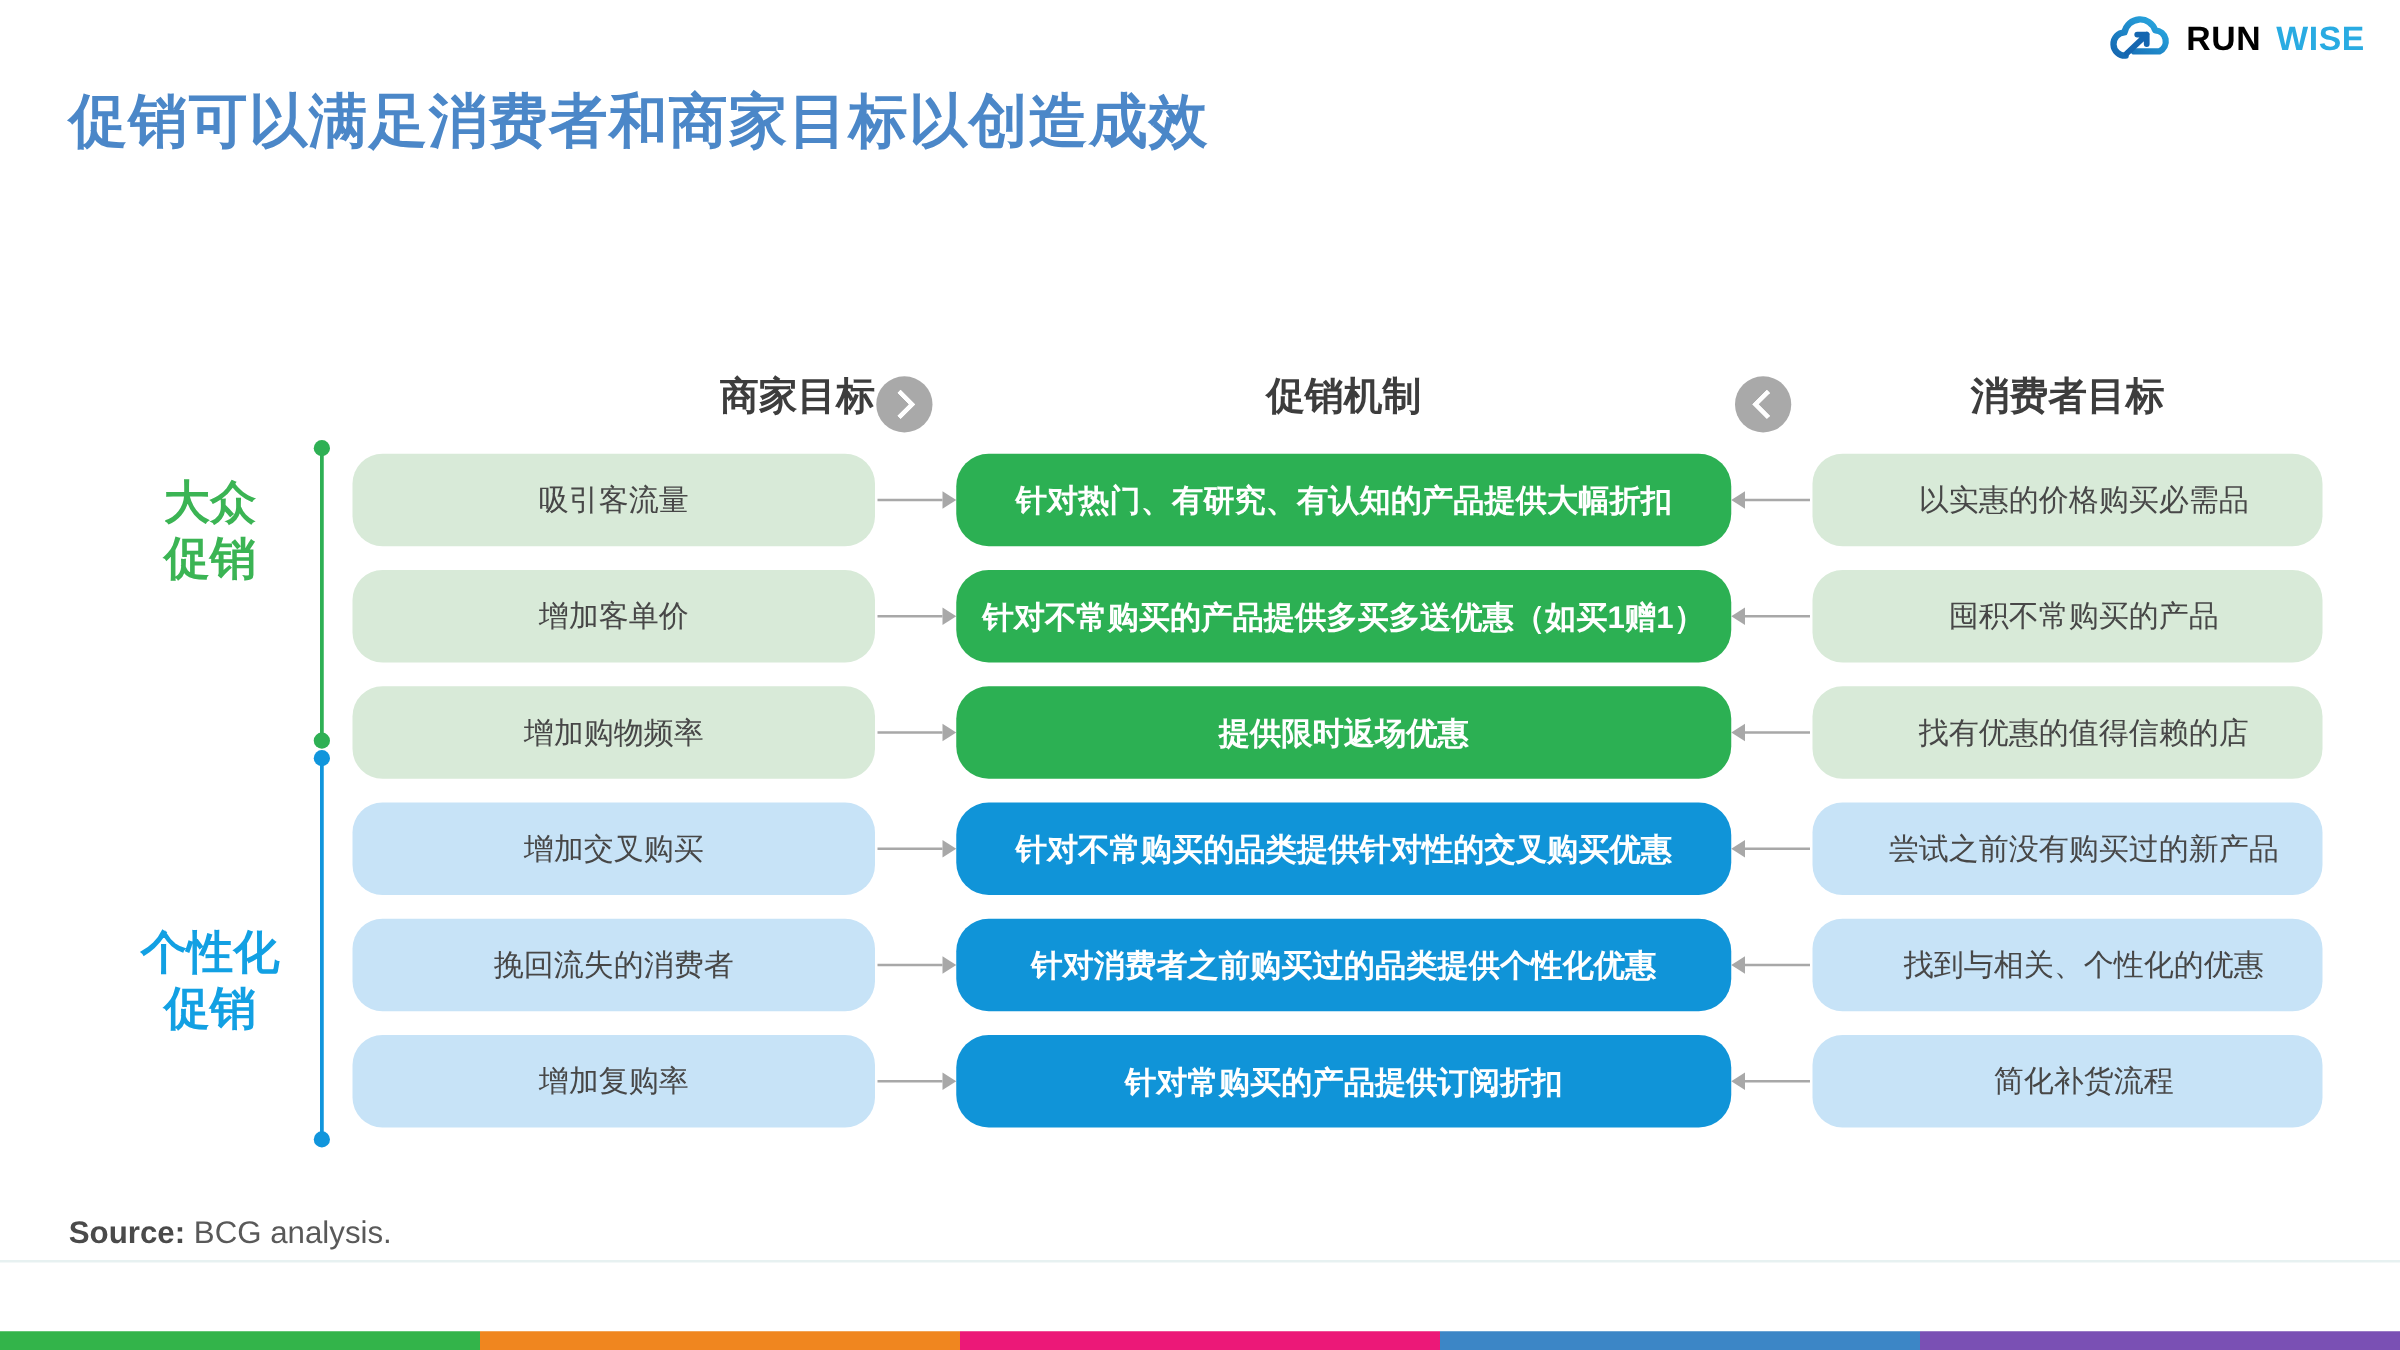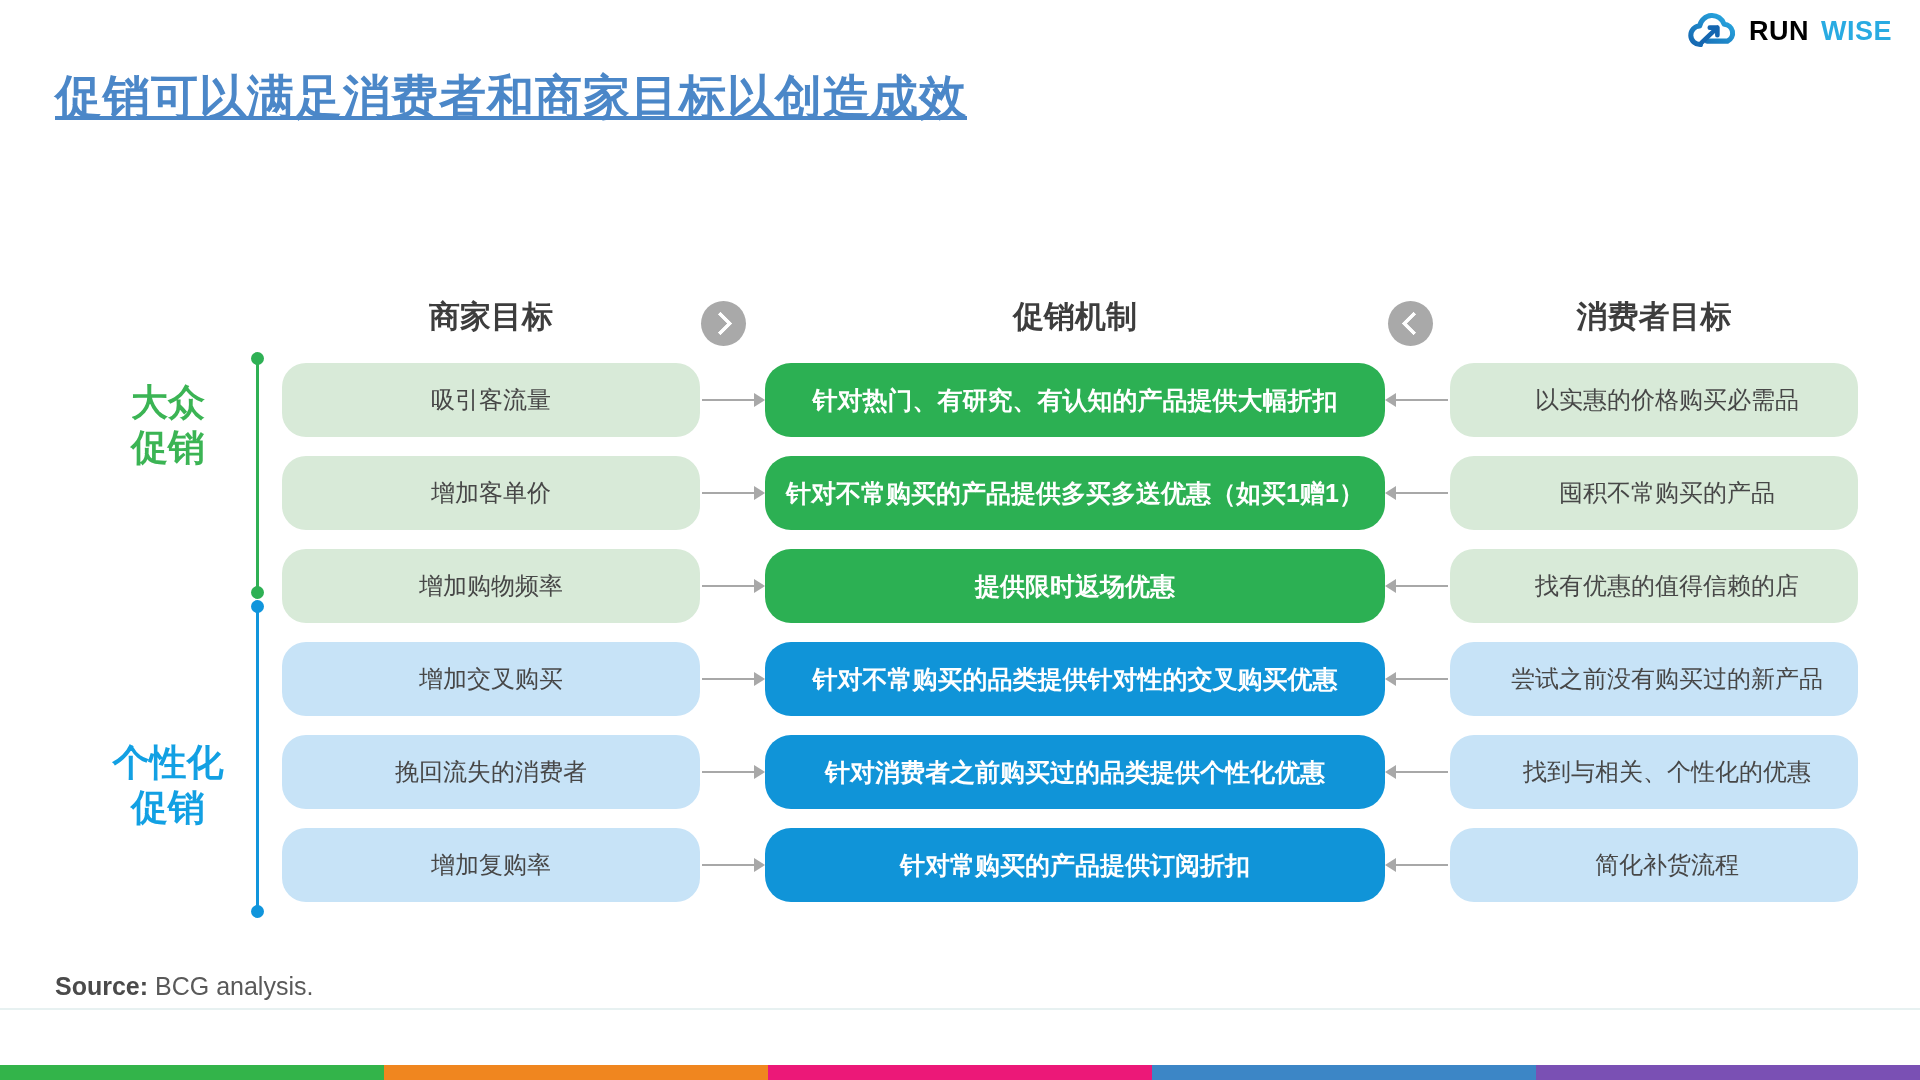--- a/index.html
+++ b/index.html
@@ -8,25 +8,25 @@
   .slide{position:absolute;inset:0;background:#fff;}
 
   
   .logo{position:absolute;top:10px;right:28px;display:flex;align-items:center;gap:8px;}
   .logo-text{font-size:27px;font-weight:800;letter-spacing:.5px;}
   .logo-run{color:#000000;}
   .logo-wise{color:#29abe2;margin-left:12px;}
 
   
   .title{position:absolute;left:55px;top:66px;font-size:47px;font-weight:bold;
-         color:#4b87c8;letter-spacing:1px;text-decoration:underline;}
+         color:#4b87c8;letter-spacing:1px;}
 
   
   .col-header{position:absolute;top:296px;font-size:31px;font-weight:bold;color:#3d3d3d;text-align:center;}
-  .hdr-merchant{left:282px;width:418px;}
+  .hdr-merchant{left:282px;width:418px;text-align:right;}
   .hdr-mechanism{left:765px;width:620px;}
   .hdr-consumer{left:1450px;width:408px;}
 
   .hdr-circle{position:absolute;top:301px;width:45px;height:45px;border-radius:50%;
               background:#a9a9a9;display:flex;align-items:center;justify-content:center;}
   .circle-1{left:701px;} .circle-2{left:1388px;}
   .chev{width:13px;height:13px;border-top:4px solid #fff;border-right:4px solid #fff;border-radius:1px;}
   .chev-right{transform:translateX(-3px) rotate(45deg);}
   .chev-left{transform:translateX(3px) rotate(-135deg);}
 

